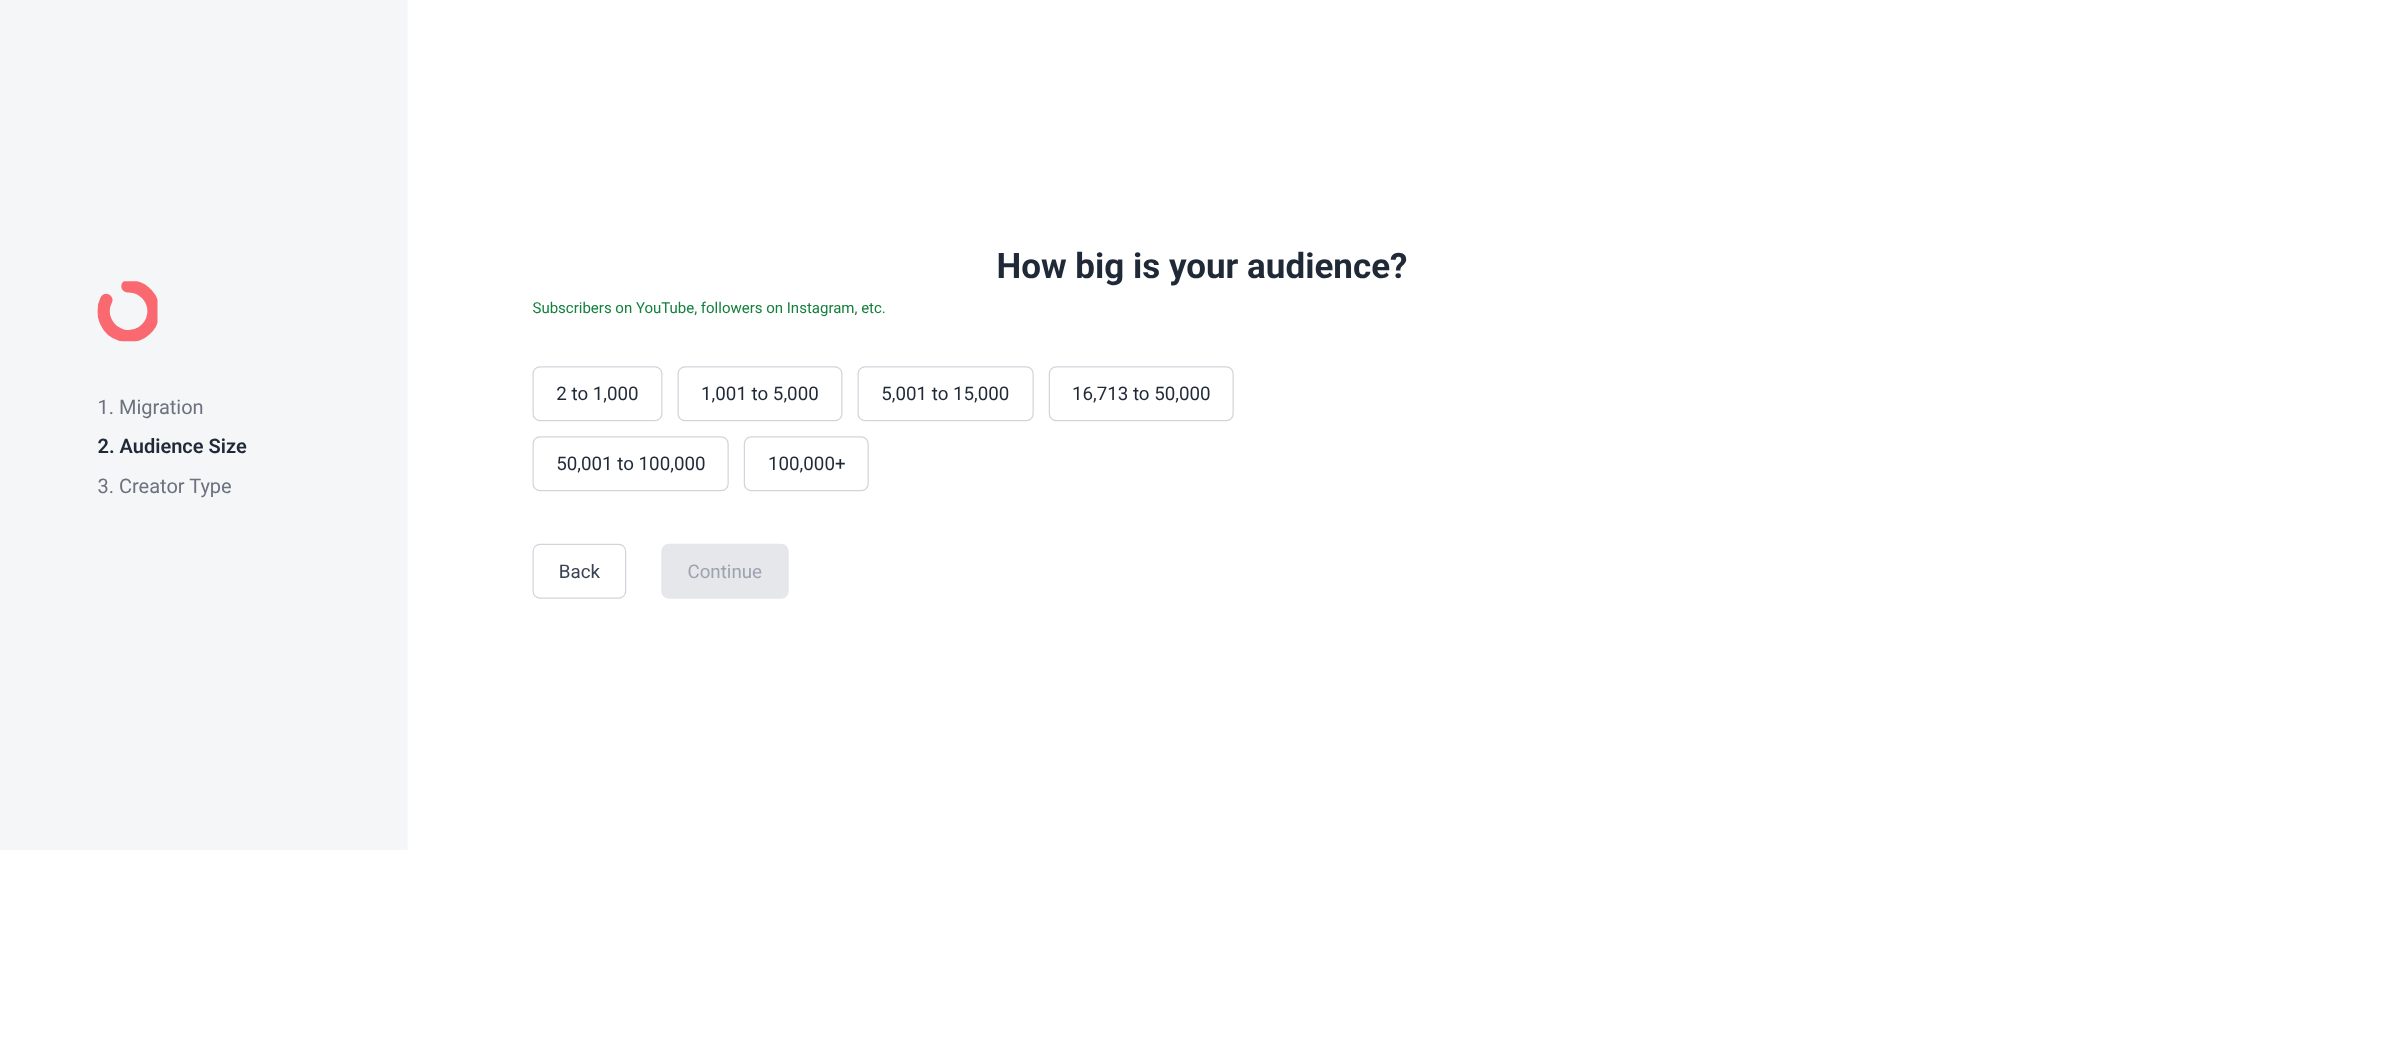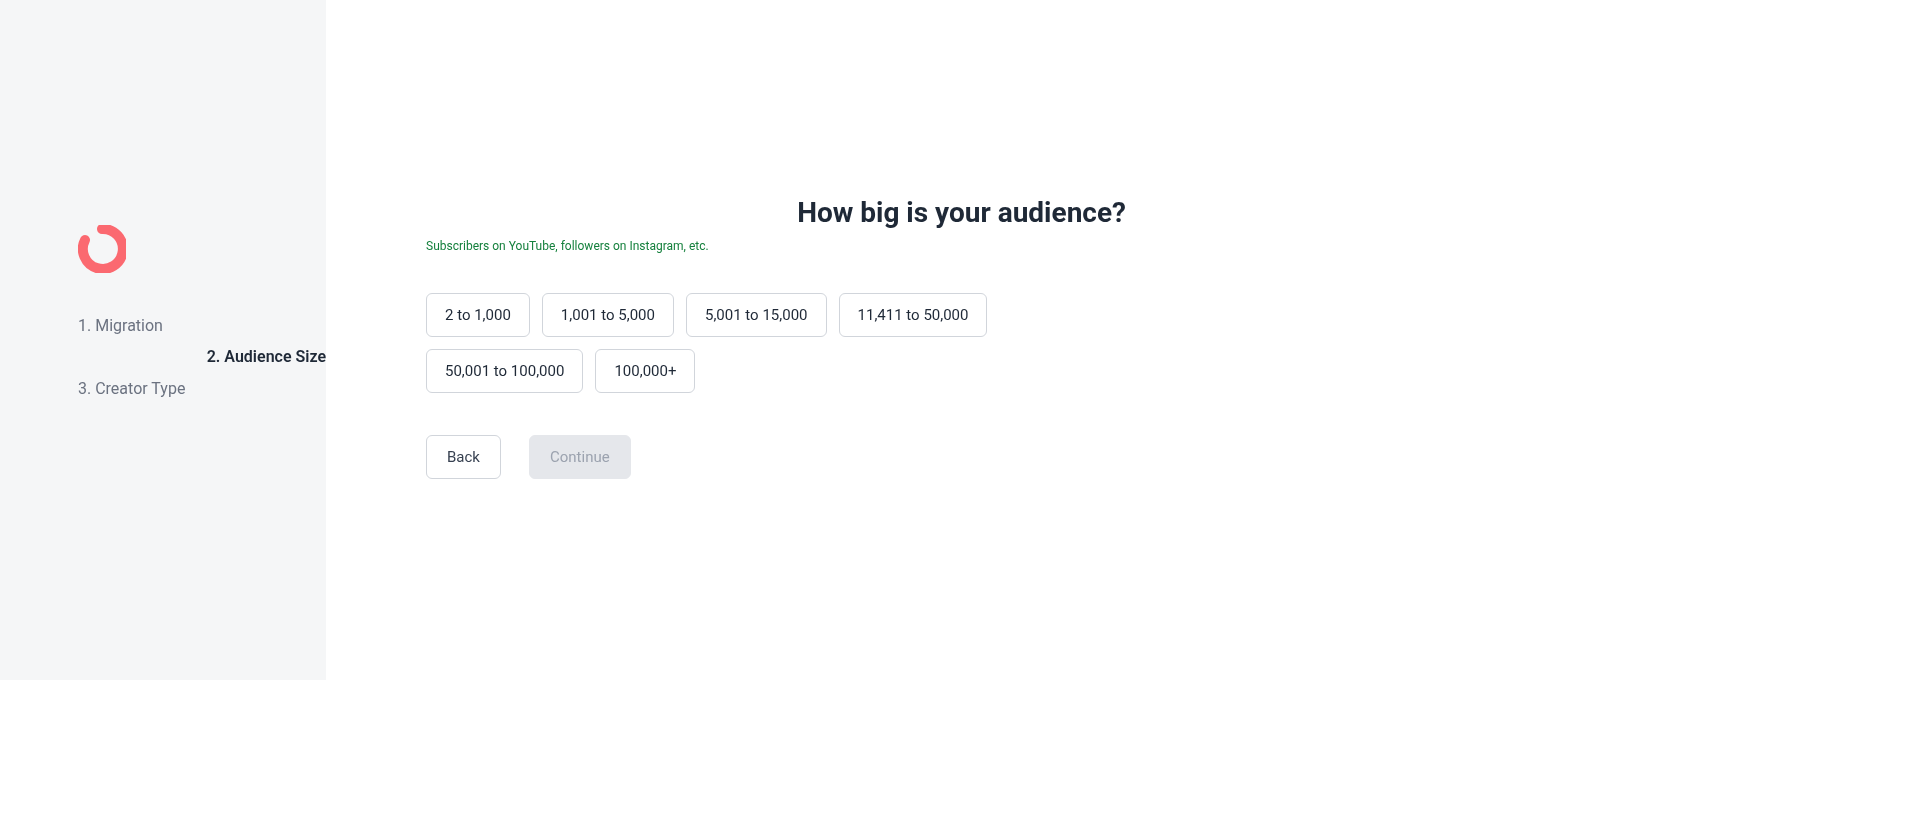--- a/index.html
+++ b/index.html
@@ -37,21 +37,20 @@
   }
   .steps li {
     font-size: 16px;
     line-height: 1.6;
     color: #6b7280;
     margin-bottom: 6px;
   }
   .steps li.active {
     color: #1f2937;
     font-weight: 600;
-    text-align: right;
   }
   .main {
     flex: 1;
     padding-top: 196px;
     padding-left: 100px;
   }
   .content {
     max-width: 700px;
   }
   h1.title {
@@ -122,21 +121,21 @@
 </div>
 
 <div class="main">
   <div class="content">
     <h1 class="title">How big is your audience?</h1>
     <p class="subtitle">Subscribers on YouTube, followers on Instagram, etc.</p>
     <div class="options">
       <button class="option-btn">2 to 1,000</button>
       <button class="option-btn">1,001 to 5,000</button>
       <button class="option-btn">5,001 to 15,000</button>
-      <button class="option-btn">11,411 to 50,000</button>
+      <button class="option-btn">16,713 to 50,000</button>
       <button class="option-btn">50,001 to 100,000</button>
       <button class="option-btn">100,000+</button>
     </div>
     <div class="nav-buttons">
       <button class="btn btn-back">Back</button>
       <button class="btn btn-continue">Continue</button>
     </div>
   </div>
 </div>
 

